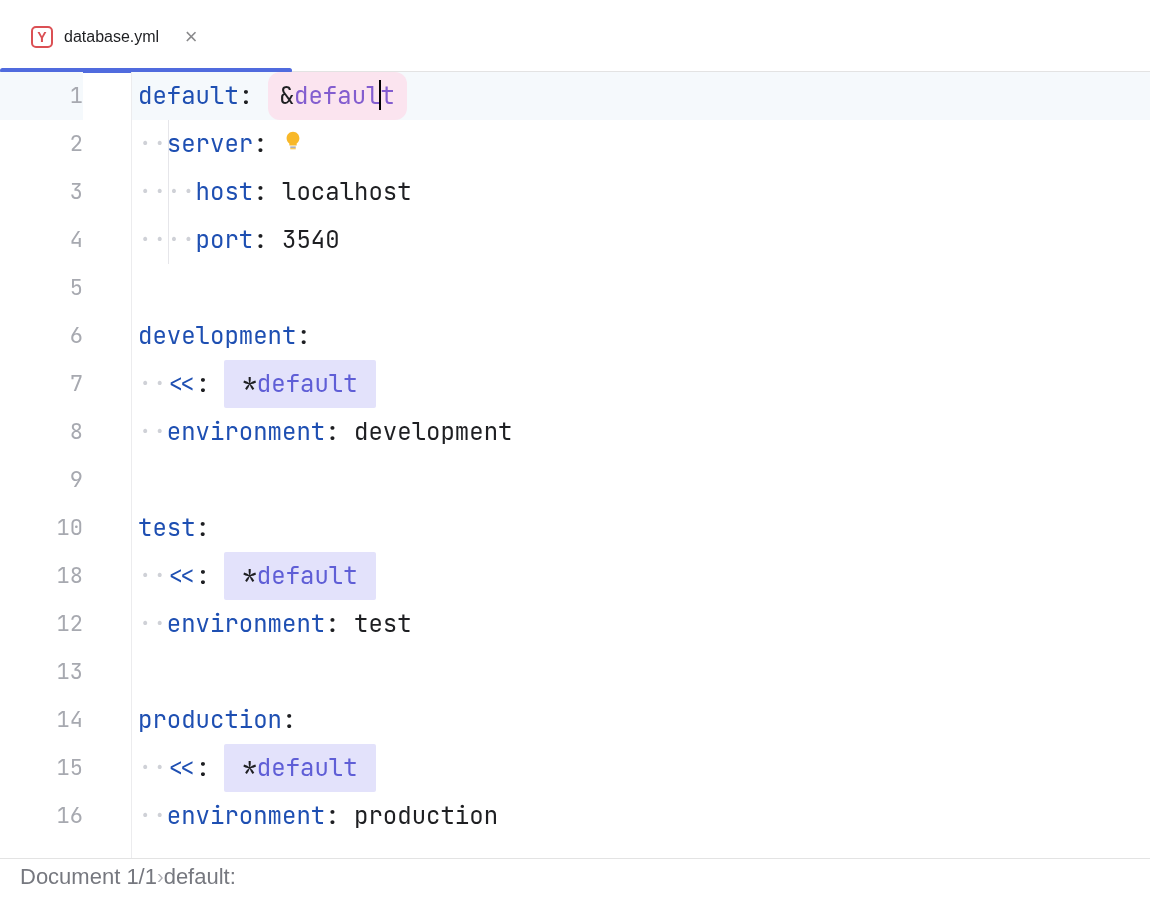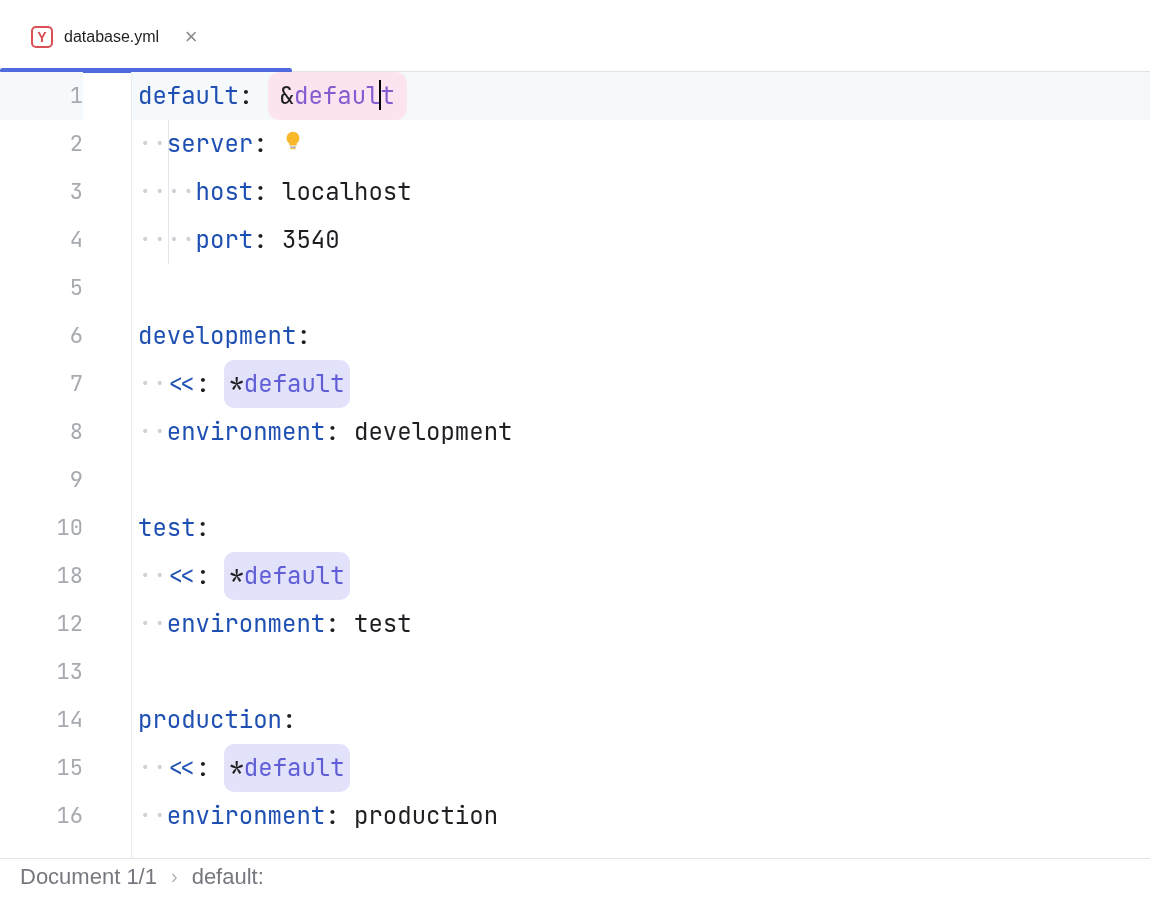--- a/index.html
+++ b/index.html
@@ -106,21 +106,21 @@
   .gutter .ln.active-row {
     background: #f5f9fc;
   }
 
   
   .tok-key   { color: #1e4fb2; }  
   .tok-text  { color: #1e1f22; }
   .tok-anchor{ color: #835dcf; }  
   .tok-ref   { color: #5f5ed6; }
 
-  .hl-usage  { background: #e3e2fb; border-radius: 10px; padding: 0px 5px;}
+  .hl-usage  { background: #e3e2fb; border-radius: 2px; padding: 0px 18px;}
   .hl-write  { background: #fbe4ef; border-radius: 12px; padding: 0px 12px;}
   .ws-dot    { color: #cfd1d7; }
 
   .indent-guide {
     border-left: 1px solid #e6e6ea;
     position: absolute;
     top: 48px; 
     height: 144px; 
   }
 
@@ -144,21 +144,20 @@
     pointer-events: none;
   }
   .bulb svg { display:block; }
 
   
   .breadcrumb {
     height: 36px;
     border-top: 1px solid #e3e3e3;
     display: flex;
     align-items: center;
-    gap: 14px;
     padding-left: 20px;
     font-size: 22px;
     color: #76787f;
   }
   .breadcrumb .chev { color: #b0b1b7; font-size: 20px;}
 </style>
 </head>
 <body>
 
 <div class="tabbar">

